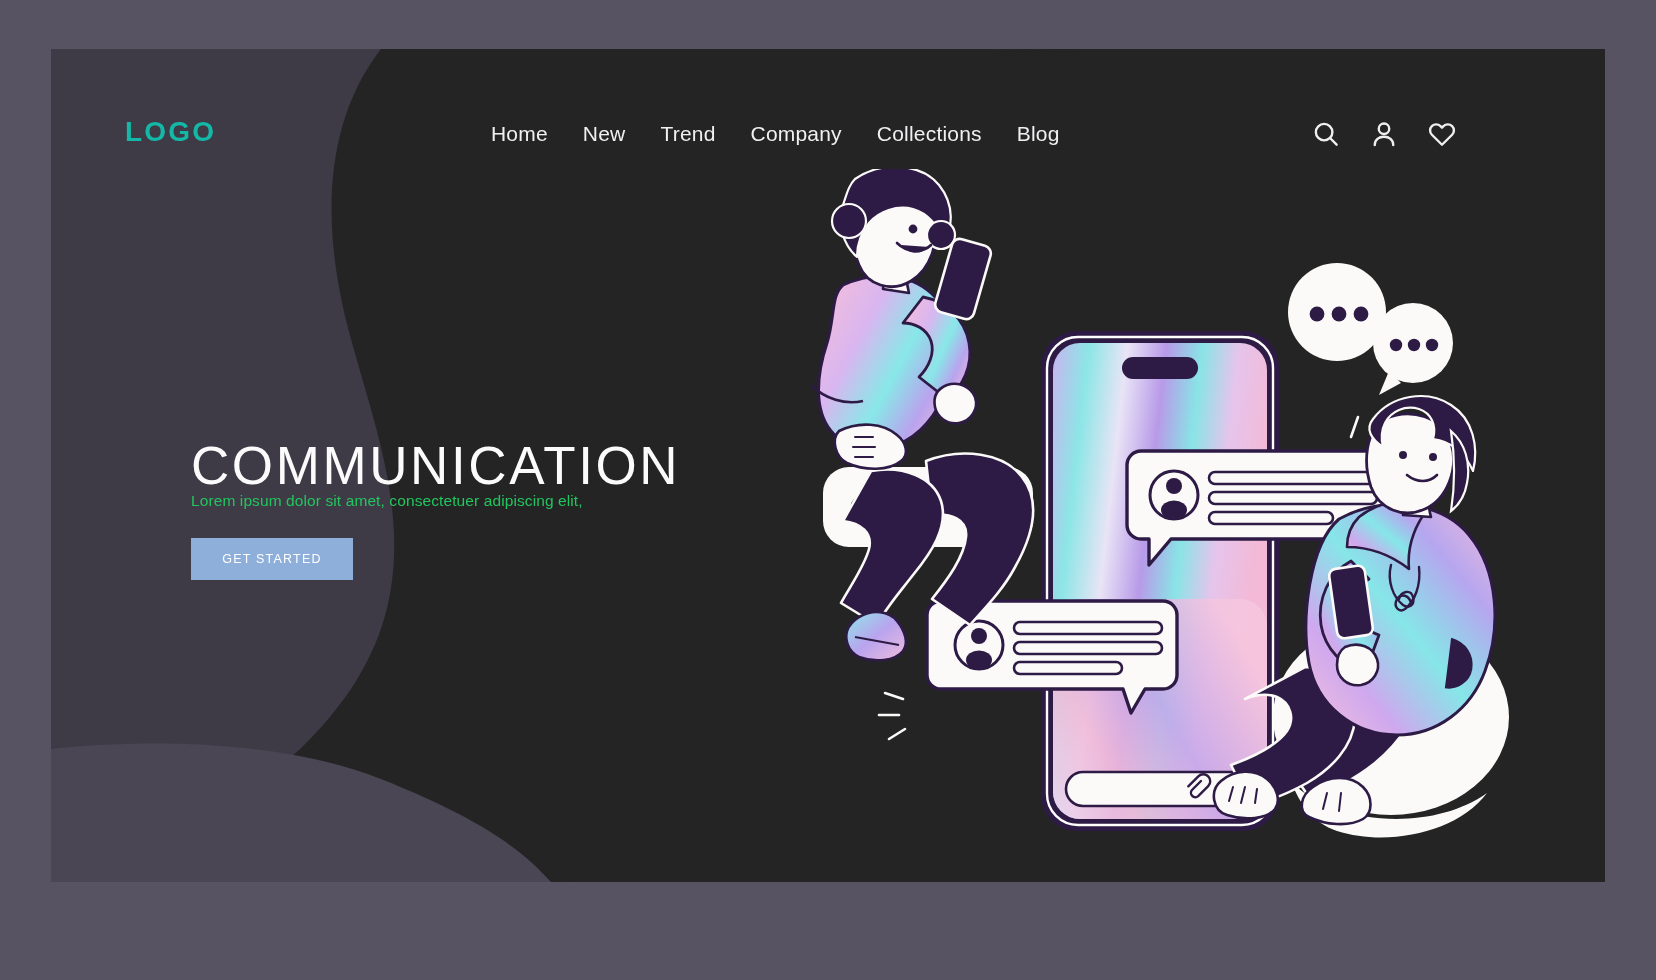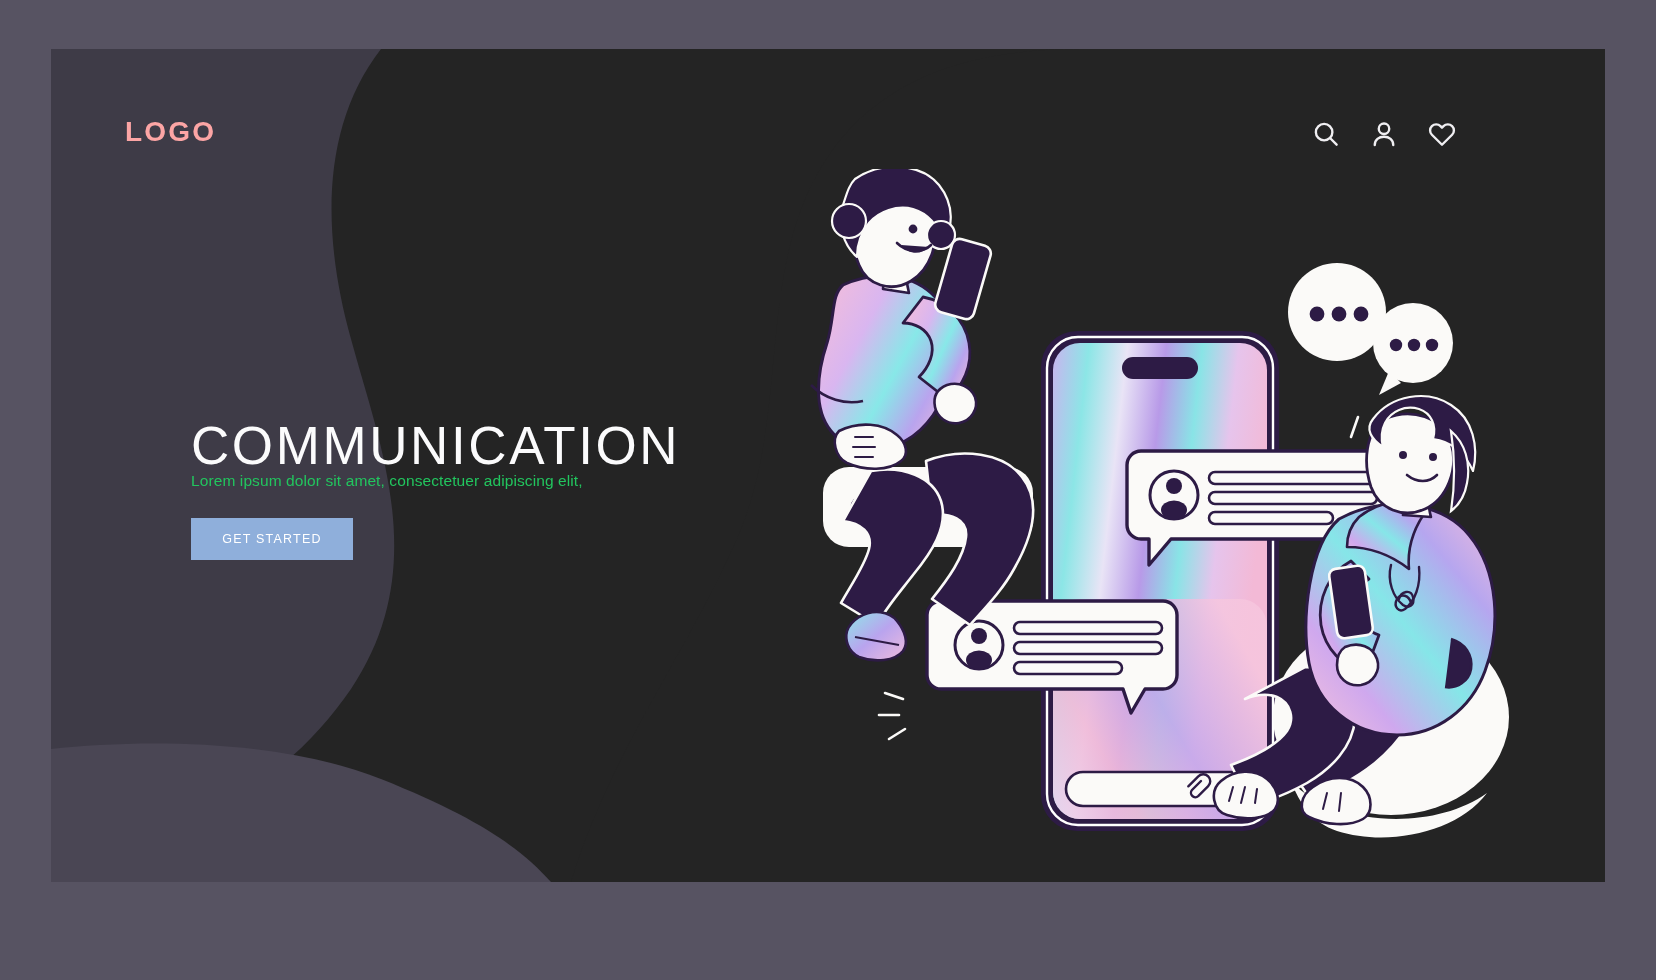--- a/index.html
+++ b/index.html
@@ -20,42 +20,42 @@
 
   .blob-svg{ position:absolute; left:0; top:0; width:100%; height:100%; }
 
   
   .header{
     position:absolute; left:0; top:0; width:100%; height:180px;
     z-index:6;
   }
   .logo{
     position:absolute; left:74px; top:67px;
-    font-size:28px; font-weight:bold; color:#fca5a5;
+    font-size:28px; font-weight:bold; color:#14b8a6;
     letter-spacing:2.2px;
   }
   .nav{
     position:absolute; left:440px; top:73px;
     display:flex; gap:35px; align-items:center;
   }
   .nav-item{
     font-size:21px; color:#f0eff2; letter-spacing:.2px;
     cursor:pointer; white-space:nowrap; font-weight:400;
   }
   .icons{
     position:absolute; right:148px; top:70px;
     display:flex; gap:28px; align-items:center;
   }
   .icon-btn{ width:30px; height:30px; cursor:pointer; display:block; }
 
   
   .hero{ position:absolute; left:140px; top:370px; z-index:6; }
   .hero h1{
     font-size:53px; font-weight:300; color:#fbfbfc;
-    letter-spacing:2.6px; line-height:1; white-space:nowrap;
+    letter-spacing:2.6px; line-height:1; white-space:nowrap;margin-top:20px;
   }
   .hero p{
     font-size:15.5px; font-weight:normal; color:#22c55e;
     letter-spacing:.1px;
   }
   .cta{
     margin-top:28px;
     width:162px; height:42px;
     background:#8fafdb; border:none; cursor:pointer;
     color:#ffffff; font-size:12.5px; letter-spacing:1.2px;
@@ -84,20 +84,28 @@
              C560,700 640,600 690,480
              C742,352 700,200 790,90
              C850,18 940,0 1030,0 Z" fill="#242424"></path>
     <path d="M0,833 L0,700 C90,690 230,690 330,730 C430,770 470,800 500,833 Z" fill="#4a4654"></path>
   </svg>
 
   <div class="header">
 
     <div class="logo">LOGO</div>
 
+    <nav class="nav">
+      <span class="nav-item">Home</span>
+      <span class="nav-item">New</span>
+      <span class="nav-item">Trend</span>
+      <span class="nav-item">Company</span>
+      <span class="nav-item">Collections</span>
+      <span class="nav-item">Blog</span>
+    </nav>
 
     <div class="icons">
       <svg class="icon-btn" viewBox="0 0 24 24" fill="none" stroke="#f0eff2" stroke-width="1.9" stroke-linecap="round">
         <circle cx="10.5" cy="10.5" r="6.6"></circle>
           <line x1="15.4" y1="15.4" x2="20.5" y2="20.5"></line>
       </svg>
       <svg class="icon-btn" viewBox="0 0 24 24" fill="none" stroke="#f0eff2" stroke-width="1.9" stroke-linecap="round">
         <circle cx="12" cy="7.8" r="4.2"></circle>
         <path d="M4.6 20.8c0-4.1 3.3-6.6 7.4-6.6s7.4 2.5 7.4 6.6"></path>
       </svg>

